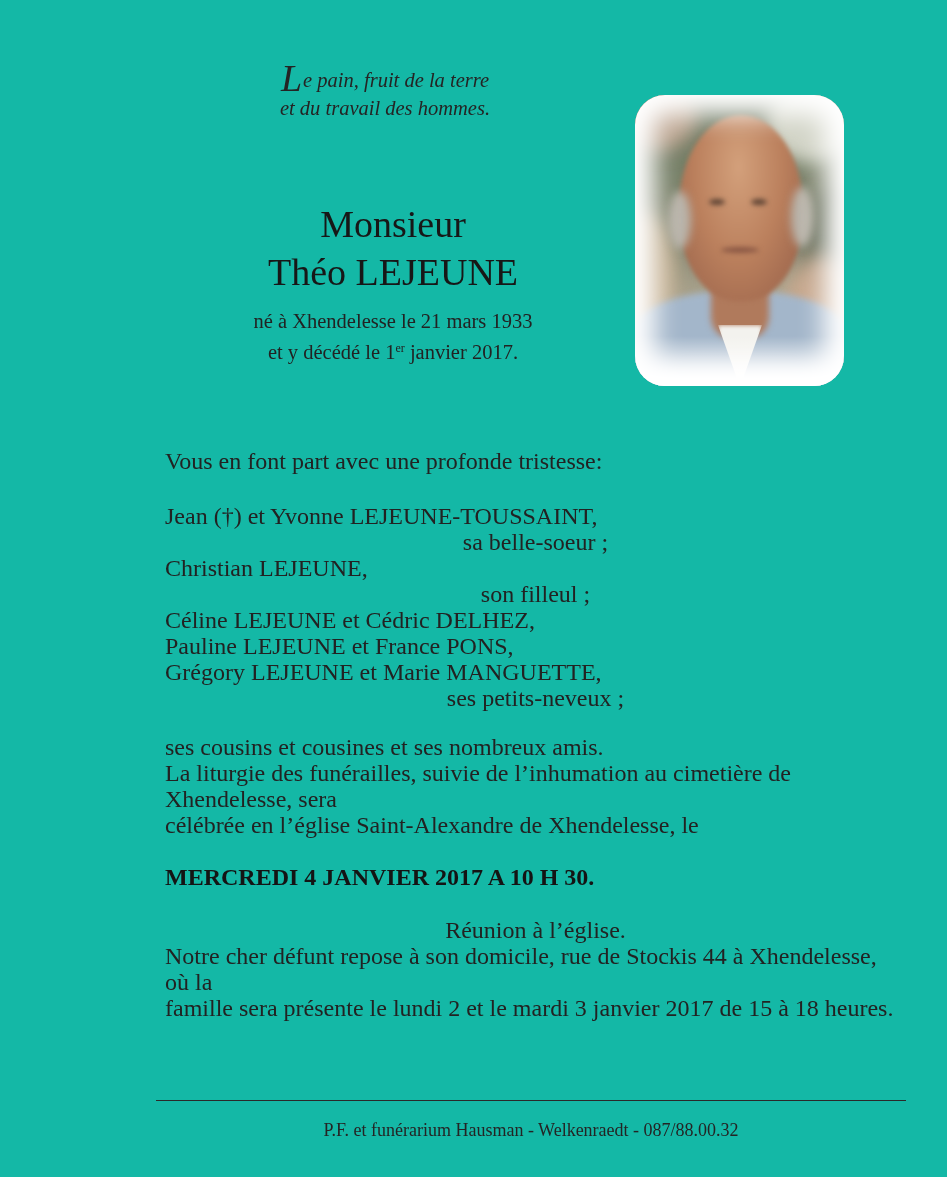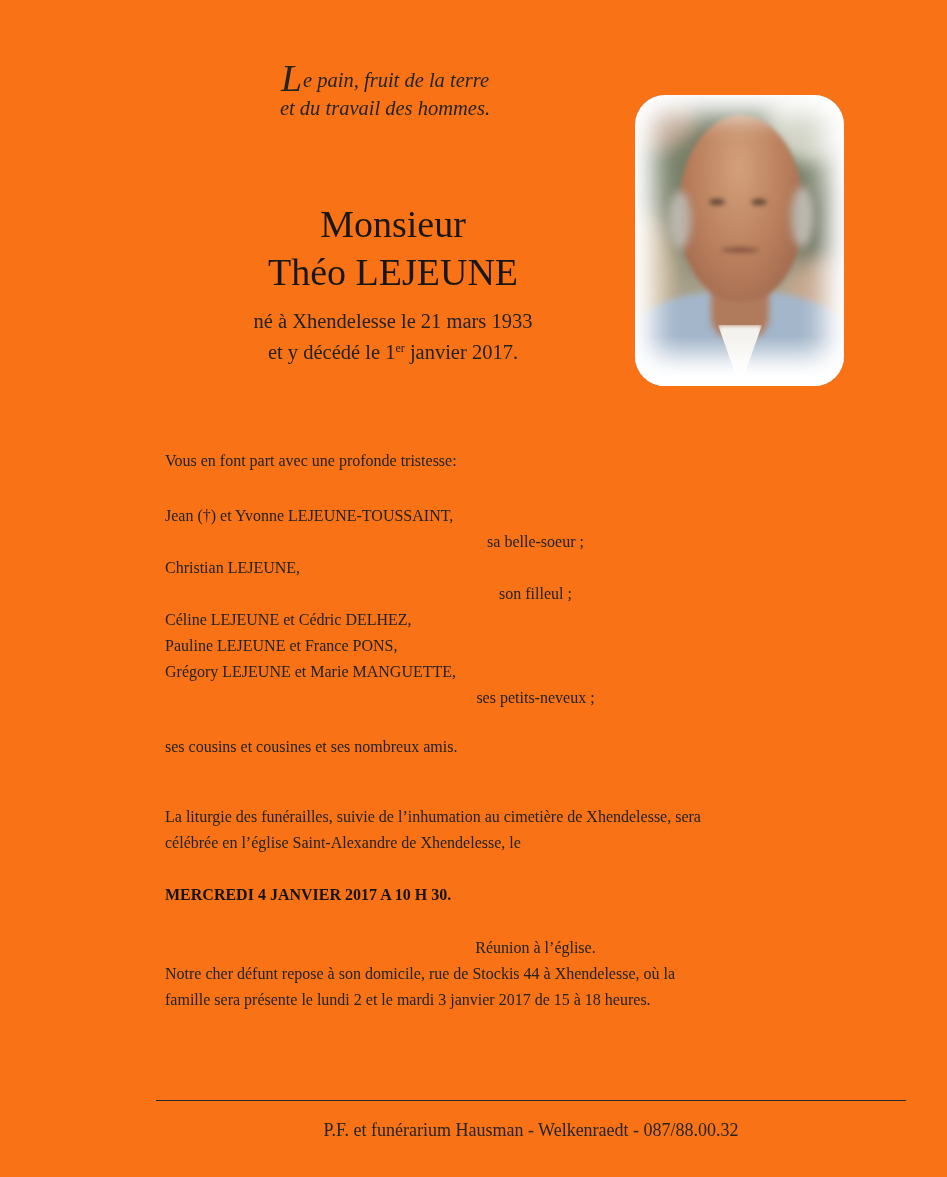--- a/index.html
+++ b/index.html
@@ -3,21 +3,21 @@
 <meta charset="utf-8">
 <style>
   * { margin: 0; padding: 0; box-sizing: border-box; }
   html, body { background: #ffffff; }
   body { font-family: "Liberation Serif", serif; color: #1e1e1e; }
   .page {
     position: relative;
     width: 947px;
     height: 1177px;
     margin: 0 auto;
-    background: #f97316;
+    background: #14b8a6;
     overflow: hidden;
     text-decoration: underline;
   }
 
   
   .epigraph {
     position: absolute;
     left: 165px; top: 66px; width: 440px;
     text-align: center;
     font-style: italic;
@@ -112,29 +112,29 @@
     font-size: 20.5px;
     line-height: 27px;
     color: #222222;
   }
   .deceased sup { font-size: 12px; vertical-align: 7px; }
 
   
   .body-block {
     position: absolute;
     left: 165px; top: 448px; width: 741px;
-    font-size: 16px;
+    font-size: 24px;
     line-height: 26px;
     color: #222222;
   }
   .intro { margin-bottom: 29px; }
   .mourners div.left  { text-align: left; }
   .mourners div.right { text-align: center; }
   .mourners div.gap-before { margin-top: 23px; }
-  .para { margin-top: 44px; }
+  .para { }
   .date-line {
     margin-top: 26px;
     text-align: left;
     font-weight: bold;
     color: #141414;
   }
   .meeting-line { margin-top: 27px; text-align: center; }
   .para2 { }
 
   

